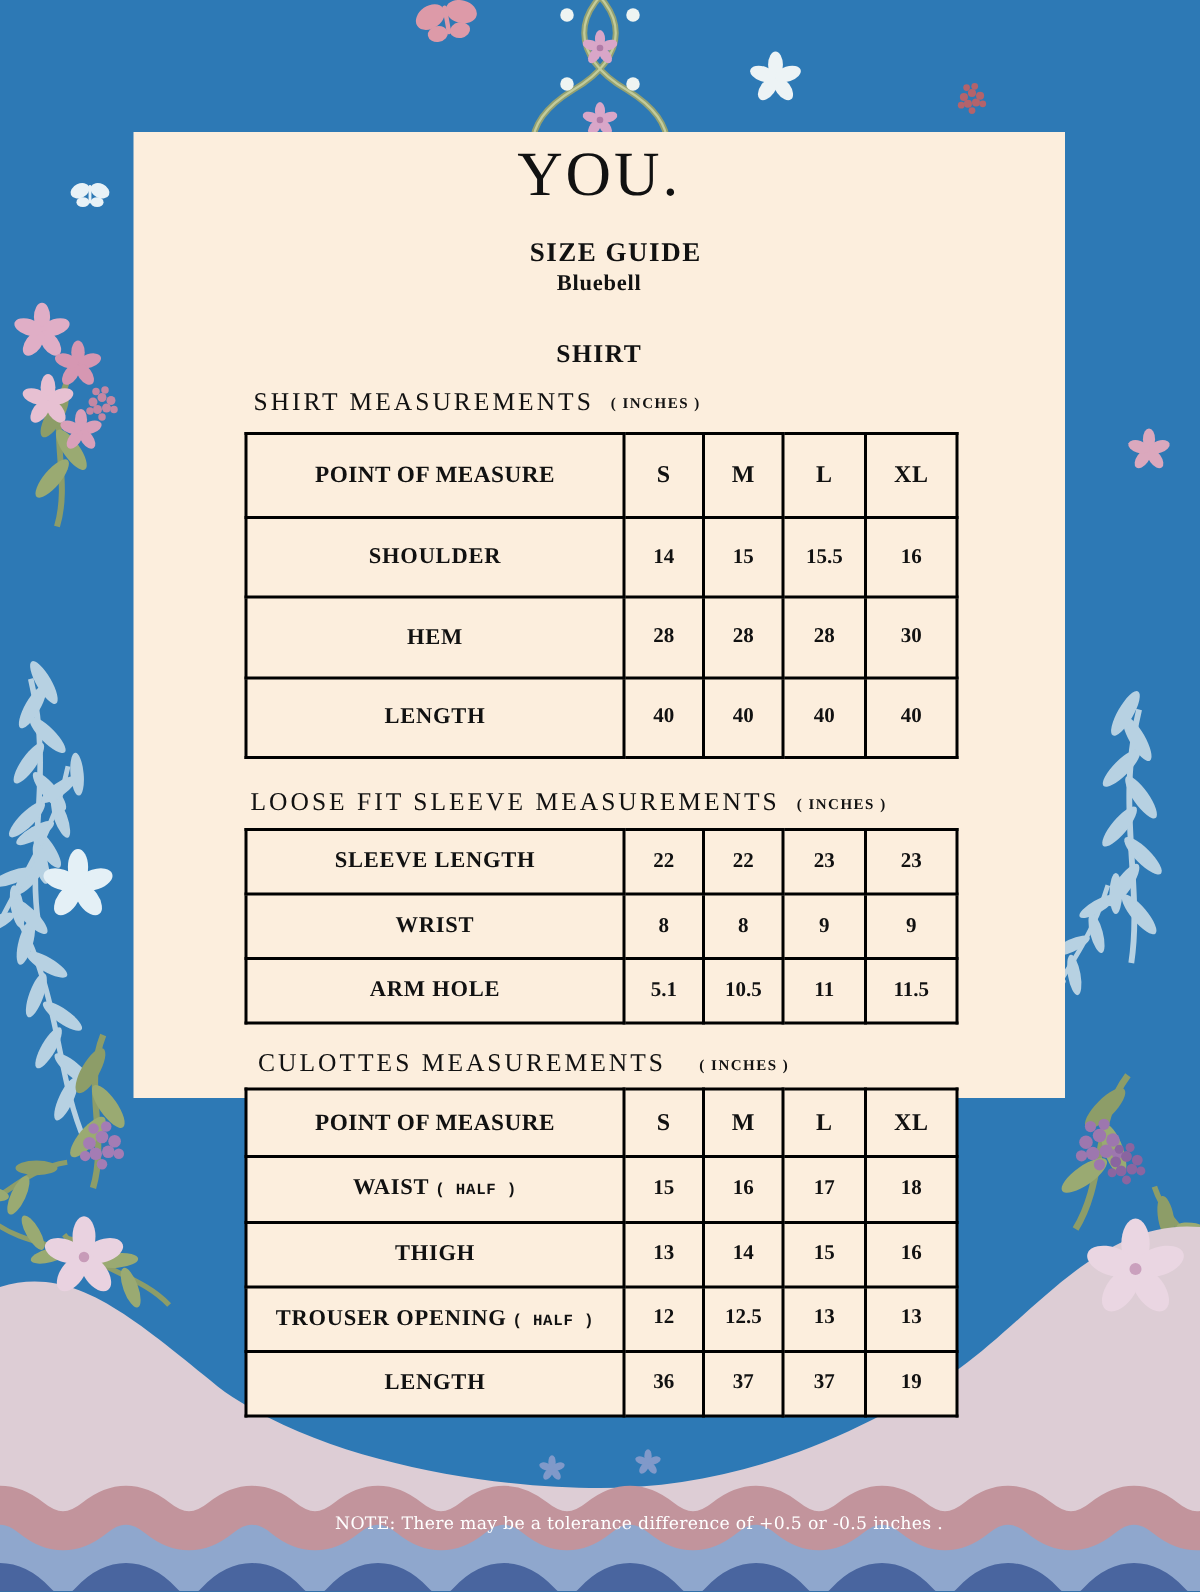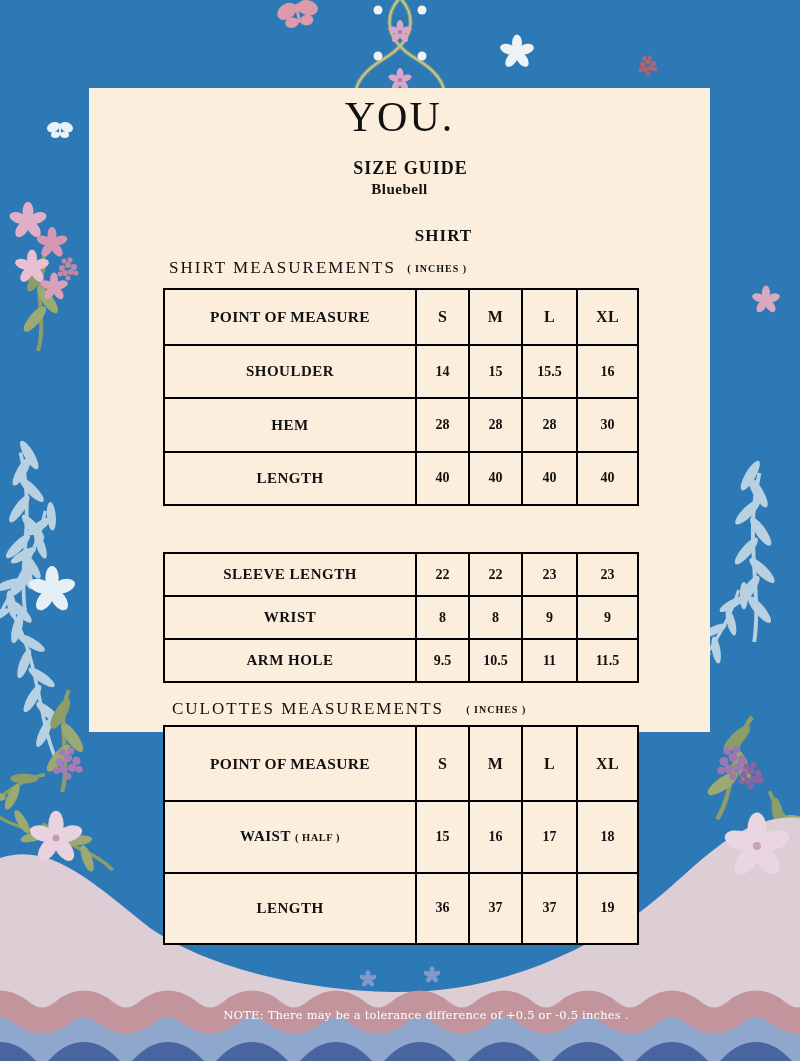--- a/index.html
+++ b/index.html
@@ -12,21 +12,21 @@
 
   
   .card{
     position:absolute;left:89px;top:88px;width:621px;height:644px;
     background:#fceedd;z-index:2;
   }
   .center{position:absolute;left:0;width:100%;text-align:center;}
   .brand{top:4px;font-size:42px;font-weight:400;letter-spacing:2px;line-height:50px;}
   .title{top:70px;font-size:18px;font-weight:700;letter-spacing:1px;padding-left:11px;}
   .subtitle{top:93px;font-size:15px;font-weight:700;letter-spacing:.5px;}
-  .product{top:138px;font-size:17px;font-weight:700;letter-spacing:1px;padding-left:44px;}
+  .product{top:138px;font-size:17px;font-weight:700;letter-spacing:1px;}
 
   .sec-head{position:absolute;font-size:17px;font-weight:400;letter-spacing:2px;white-space:nowrap;}
   .sec-head .unit{font-size:10px;font-weight:700;letter-spacing:1px;margin-left:5px;vertical-align:1px;text-align:center;}
   .sec-head-1{left:80px;top:170px;}
   .sec-head-2{left:78px;top:437px;}
   .sec-head-3{left:83px;top:611px;}
   .sec-head-3 .unit{margin-left:16px;}
 
   table.size-table{
     position:absolute;left:74px;width:474px;border-collapse:collapse;table-layout:fixed;
@@ -34,21 +34,21 @@
   .t1{top:200px;height:218px;}
   .t2{top:464px;height:131px;}
   .t3{top:637px;height:220px;}
   .size-table td{
     border:2px solid #000;text-align:center;vertical-align:middle;
     font-weight:700;font-size:14px;padding:0;background:#fceedd;
   }
   .size-table td.lbl{font-size:15px;letter-spacing:.5px;margin-top:16px;}
   .size-table tr.head td{font-size:16px;letter-spacing:.3px;}
   .size-table tr.head td.lbl{font-size:15.5px;}
-  .size-table .sfx{font-size:10.5px;letter-spacing:.5px;margin-left:4px;}
+  .size-table .sfx{font-size:10.5px;letter-spacing:.5px;margin-left:4px;font-family:Liberation Mono, monospace;}
   .size-table .sfx:empty{display:none;}
   .col-lbl{width:252px;}
   .col-s{width:53px;}.col-m{width:53px;}.col-l{width:55px;}.col-xl{width:61px;}
 
   .tolerance-note{
     position:absolute;left:0;top:1008px;width:800px;text-align:center;z-index:3;
     font-family:"DejaVu Serif","Liberation Serif",serif;
     font-size:11.5px;color:#ffffff;letter-spacing:.2px;padding-left:26px;
   }
 </style>
@@ -224,20 +224,24 @@
       <tr>
         <td class="lbl"><span>LENGTH</span></td>
         <td>40</td>
         <td>40</td>
         <td>40</td>
         <td>40</td>
       </tr>
     </tbody>
       </table>
 
+    <div class="sec-head sec-head-2">
+      <span>LOOSE FIT SLEEVE MEASUREMENTS</span>
+      <span class="unit">( INCHES )</span>
+    </div>
 
     <table class="size-table t2">
       <colgroup>
           <col class="col-lbl">
           <col class="col-s">
           <col class="col-m">
           <col class="col-l">
           <col class="col-xl">
         </colgroup>
       <tbody>
@@ -250,21 +254,21 @@
       </tr>
       <tr>
         <td class="lbl"><span>WRIST</span></td>
         <td>8</td>
         <td>8</td>
         <td>9</td>
         <td>9</td>
       </tr>
       <tr>
         <td class="lbl"><span>ARM HOLE</span></td>
-        <td>9.5</td>
+        <td>5.1</td>
         <td>10.5</td>
         <td>11</td>
         <td>11.5</td>
       </tr>
     </tbody>
       </table>
 
     <div class="sec-head sec-head-3">
       <span>CULOTTES MEASUREMENTS</span>
       <span class="unit">( INCHES )</span>
@@ -287,20 +291,34 @@
         <td>XL</td>
       </tr>
       <tr>
         <td class="lbl"><span>WAIST</span><span class="sfx">( HALF )</span></td>
         <td>15</td>
         <td>16</td>
         <td>17</td>
         <td>18</td>
       </tr>
       <tr>
+        <td class="lbl"><span>THIGH</span></td>
+        <td>13</td>
+        <td>14</td>
+        <td>15</td>
+        <td>16</td>
+      </tr>
+      <tr>
+        <td class="lbl"><span>TROUSER OPENING</span><span class="sfx">( HALF )</span></td>
+        <td>12</td>
+        <td>12.5</td>
+        <td>13</td>
+        <td>13</td>
+      </tr>
+      <tr>
         <td class="lbl"><span>LENGTH</span></td>
         <td>36</td>
         <td>37</td>
         <td>37</td>
         <td>19</td>
       </tr>
     </tbody>
       </table>
   </div>
 

